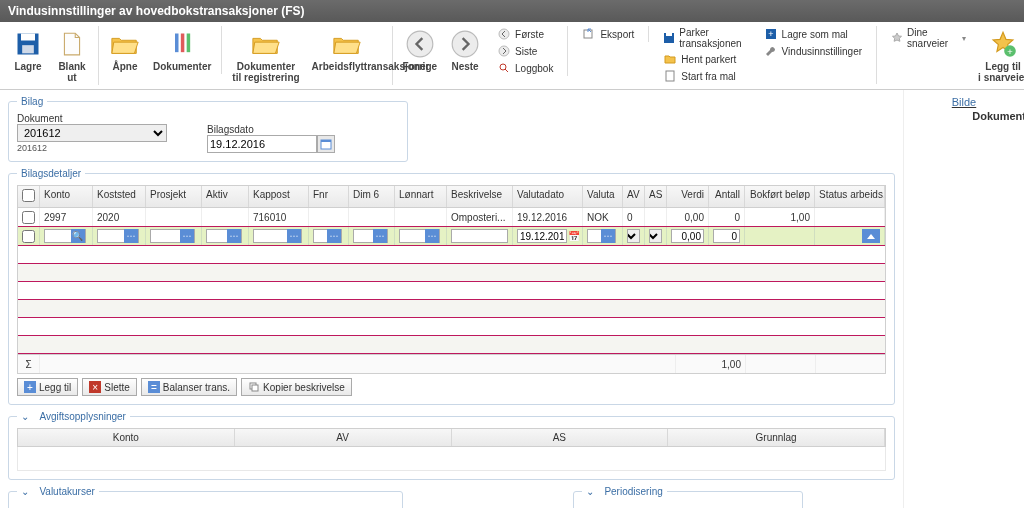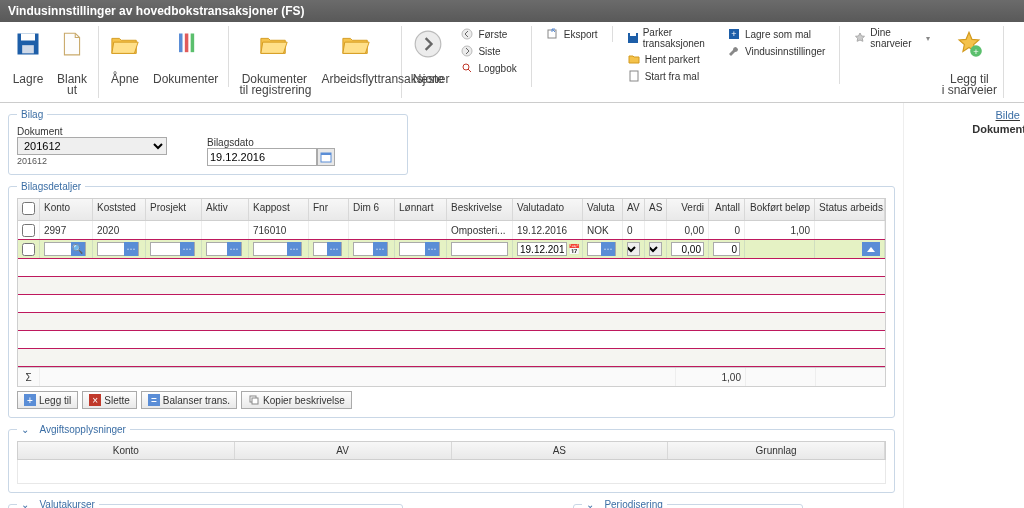--- a/index.html
+++ b/index.html
@@ -4,21 +4,21 @@
 <style>
 * { box-sizing: border-box; margin: 0; padding: 0; font-family: Arial, sans-serif; }
 body { background: #fff; font-size: 11px; color: #333; width: 1024px; height: 508px; overflow: hidden; }
 
 .titlebar { background: linear-gradient(#6b6b6b, #595959); color: #fff; font-weight: bold; padding: 4px 8px; font-size: 12px; }
 
 .toolbar { background: #fff; border-bottom: 1px solid #ccc; display: flex; align-items: flex-start; padding: 4px 2px; gap: 0; position: relative; }
 .tool-group { display: flex; border-right: 1px solid #ddd; padding: 0 4px; align-items: flex-start; }
 .tool-btn { display: flex; flex-direction: column; align-items: center; padding: 2px 6px; cursor: pointer; text-align: center; min-width: 40px; }
 .tool-btn .icon { width: 32px; height: 32px; display: flex; align-items: center; justify-content: center; }
-.tool-btn .label { font-size: 12px; color: #444; line-height: 11px; margin-top: 14px; max-width: 70px; }
+.tool-btn .label { font-size: 10px; color: #444; line-height: 11px; margin-top: 1px; max-width: 70px; font-weight: bold; }
 .tool-small { display: flex; align-items: center; gap: 4px; padding: 1px 4px; cursor: pointer; font-size: 10px; }
 .tool-small .sicon { width: 14px; height: 14px; display: flex; align-items: center; justify-content: center; }
 .tool-col { display: flex; flex-direction: column; padding: 0 6px; gap: 1px; }
 
 .main-wrap { display: flex; }
 .left-pane { flex: 0 0 850px; padding: 6px 8px; }
 .right-pane { flex: 1; padding: 6px 4px; border-left: 1px solid #eee; }
 
 fieldset { border: 1px solid #c9d7e6; border-radius: 3px; margin-bottom: 6px; padding: 6px 8px 8px; }
 legend { color: #3b6ea5; font-size: 10px; padding: 0 4px; }
@@ -57,21 +57,21 @@
 .vat-body { height: 24px; border:1px solid #e8e8e8; border-top:none; }
 
 .collapser { color:#3b6ea5; cursor:pointer; padding-right:10px; }
 .half-wrap { display:flex; gap:170px; }
 
 .bilde-label { color:#3b6ea5; font-size:11px; }
 .dok-tab { position:absolute; right:-2px; top:20px; font-size:11px; font-weight:bold; }
 
 .folder-svg { width:30px; height:26px; }
 .right-col { position:relative; }
-.right-area { display:flex; justify-content:flex-end;text-decoration:underline; }
+.right-area { display:flex; justify-content:center;text-decoration:underline; }
 
 .tri-btn { width:18px; height:14px; background:#5a8dd6; cursor:pointer; display:flex; align-items:center; justify-content:center; }
 </style>
 </head>
 <body>
 
 <div class="titlebar">Vindusinnstillinger av hovedbokstransaksjoner (FS)</div>
 
 <div class="toolbar">
   <div class="tool-group">
@@ -132,20 +132,29 @@
       <span class="icon">
           <svg class="folder-svg" viewBox="0 0 32 24">
             <path d="M2 6h8l2 2h16v14H2z" fill="#f4c24b" stroke="#d39a1e"></path>
             <path d="M4 10h26l-4 12H2z" fill="#ffe08a" stroke="#d39a1e"></path>
           </svg>
         </span>
       <span class="label">Arbeidsflyttransaksjoner</span>
     </div>
   </div>
   <div class="tool-group">
+    <div class="tool-btn">
+      <span class="icon">
+          <svg width="28" height="28" viewBox="0 0 24 24">
+            <circle cx="12" cy="12" r="11" fill="#ececec" stroke="#bbb"></circle>
+            <path d="M14 7l-5 5 5 5" fill="none" stroke="#666" stroke-width="2"></path>
+          </svg>
+        </span>
+      <span class="label">Forrige</span>
+    </div>
     <div class="tool-btn">
       <span class="icon">
           <svg width="28" height="28" viewBox="0 0 24 24">
             <circle cx="12" cy="12" r="11" fill="#ececec" stroke="#bbb"></circle>
             <path d="M10 7l5 5-5 5" fill="none" stroke="#666" stroke-width="2"></path>
           </svg>
         </span>
       <span class="label">Neste</span>
     </div>
     <div class="tool-col">

